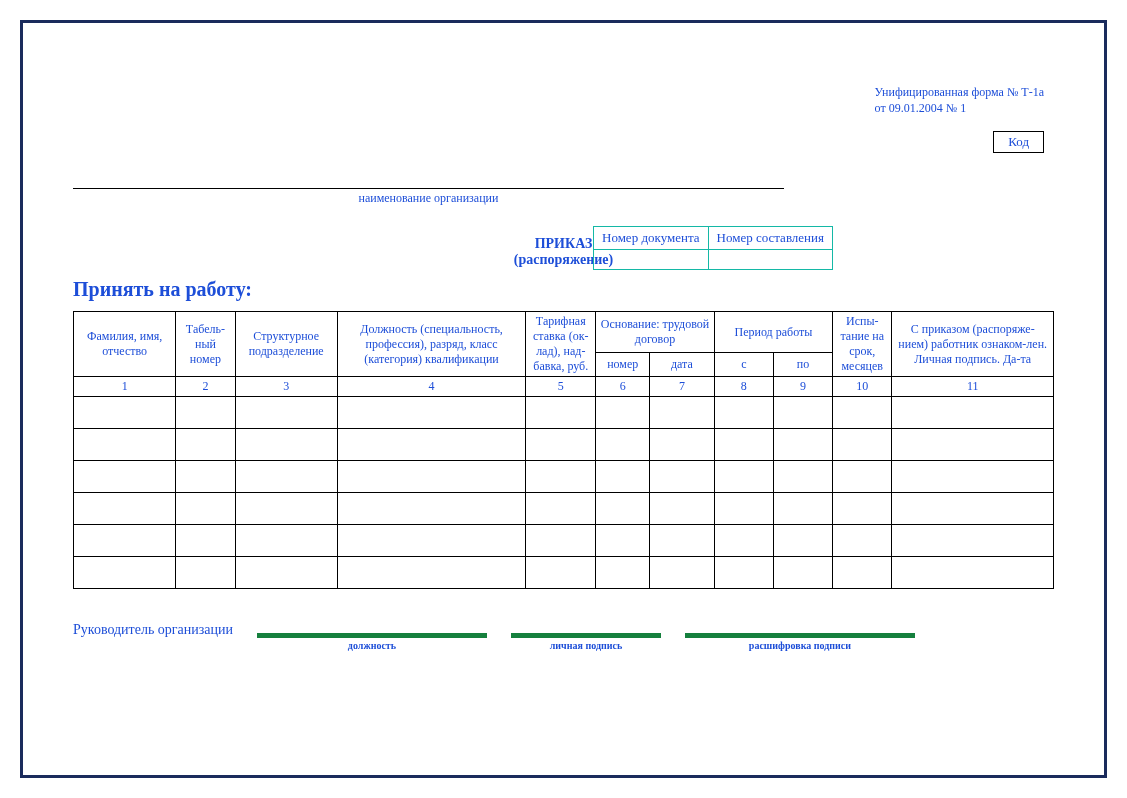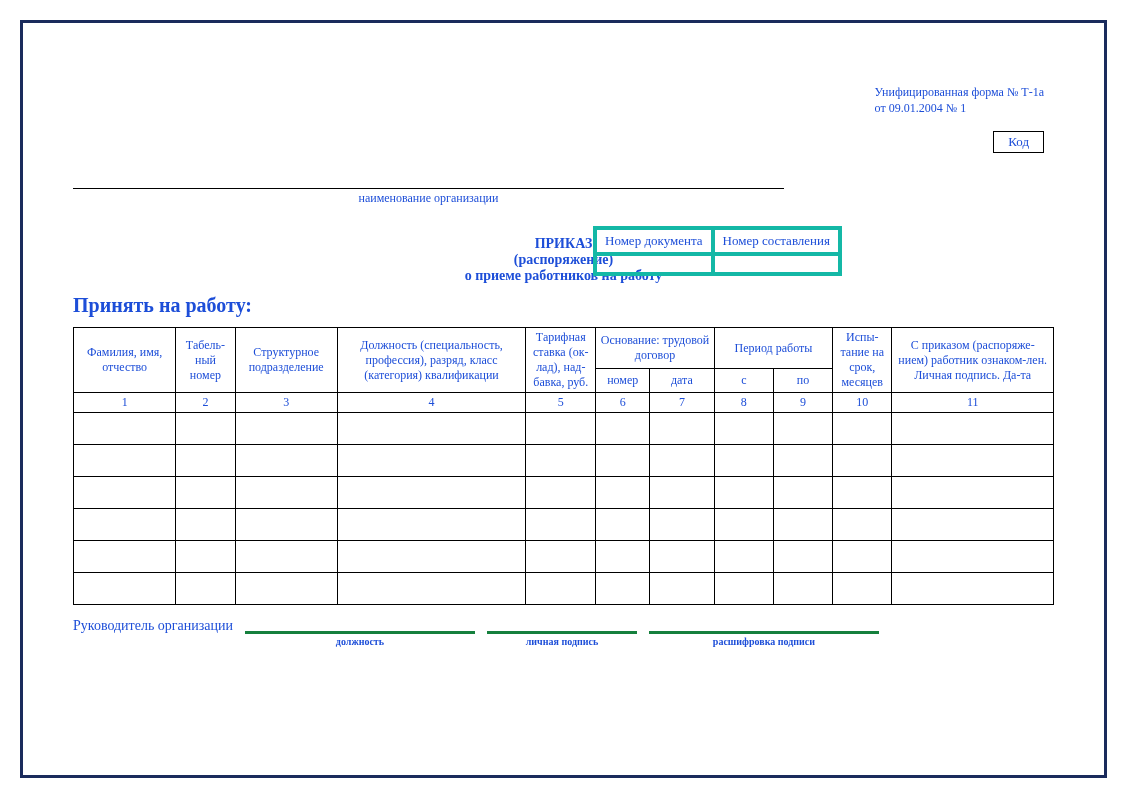--- a/index.html
+++ b/index.html
@@ -63,21 +63,21 @@
       text-align: center;
       position: relative;
     }
     .doc-num-table {
       border-collapse: collapse;
       position: absolute;
       left: 520px;
       top: -10px;
     }
     .doc-num-table td {
-      border: 4px solid #14b8a6;
+      border: 1px solid #14b8a6;
       padding: 3px 8px;
       text-align: center;
       font-size: 13px;
       height: 20px;
       min-width: 110px;
     }
     .title-block {
       margin-top: 16px;
       text-align: center;
       font-size: 14px;
@@ -108,29 +108,29 @@
     .col3 { width: 95px; }
     .col4 { width: 175px; }
     .col5 { width: 65px; margin-top: 35px; }
     .col6 { width: 50px; }
     .col7 { width: 60px; }
     .col8 { width: 55px; }
     .col9 { width: 55px; }
     .col10 { width: 55px; }
     .col11 { width: 150px; }
     .sign-block {
-      margin-top: 13px;
+      margin-top: 33px;
       display: flex;
       align-items: flex-end;
-      gap: 12px;
+      gap: 24px;
       font-size: 14px;
     }
     .sign-label { white-space: nowrap; }
     .sign-line {
-      border-bottom: 3px solid #15803d;
+      border-bottom: 5px solid #15803d;
       flex: 0 0 auto;
       height: 16px;
       position: relative;
       font-weight: bold;
     }
     .sign-line .cap {
       position: absolute;
       top: 18px;
       left: 0; right: 0;
       text-align: center;
@@ -173,21 +173,20 @@
       </tr>
       <tr>
         <td></td>
         <td></td>
       </tr>
     </tbody>
       </table>
     <div class="title-block">
       <div class="bold">ПРИКАЗ</div>
       <div class="bold">(распоряжение)</div>
-      <div class="bold">о приеме работников на работу</div>
     </div>
   </div>
 
   <div class="accept-line">Принять на работу:</div>
 
   <table class="main-table">
     <thead>
       <tr>
         <th rowspan="2" class="col1">Фамилия, имя, отчество</th>
         <th rowspan="2" class="col2">Табель-ный номер</th>

